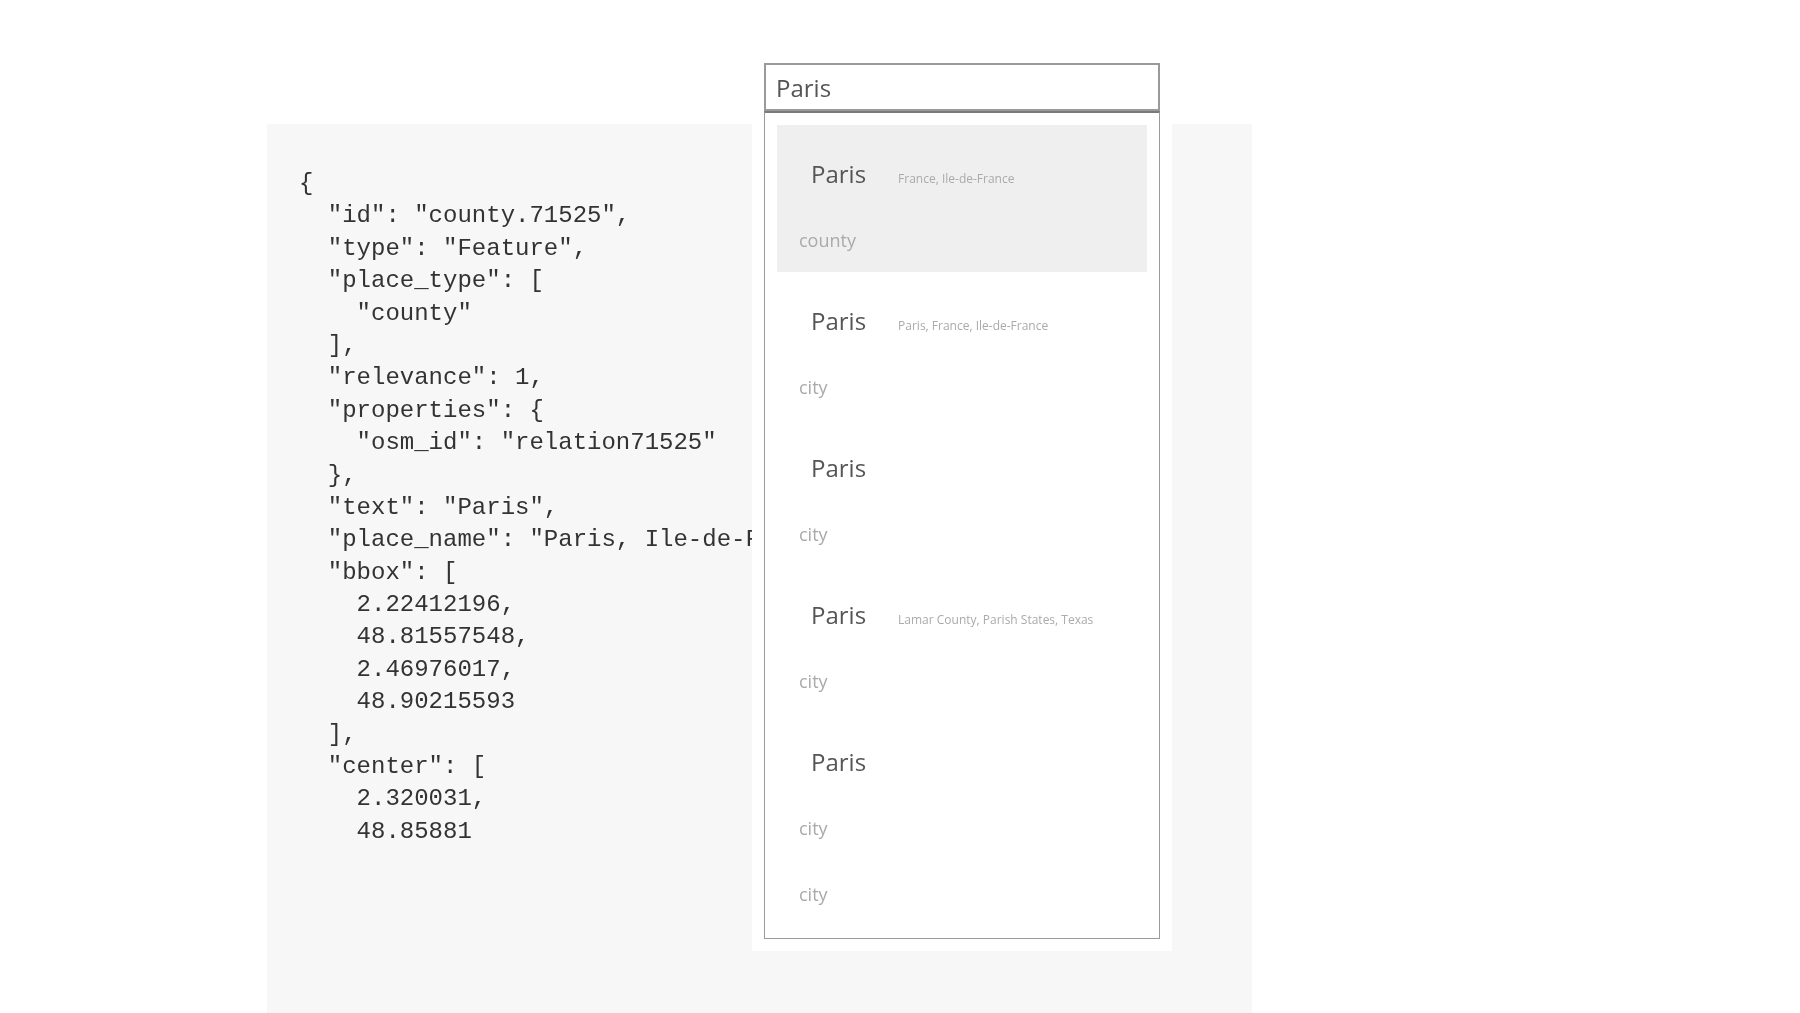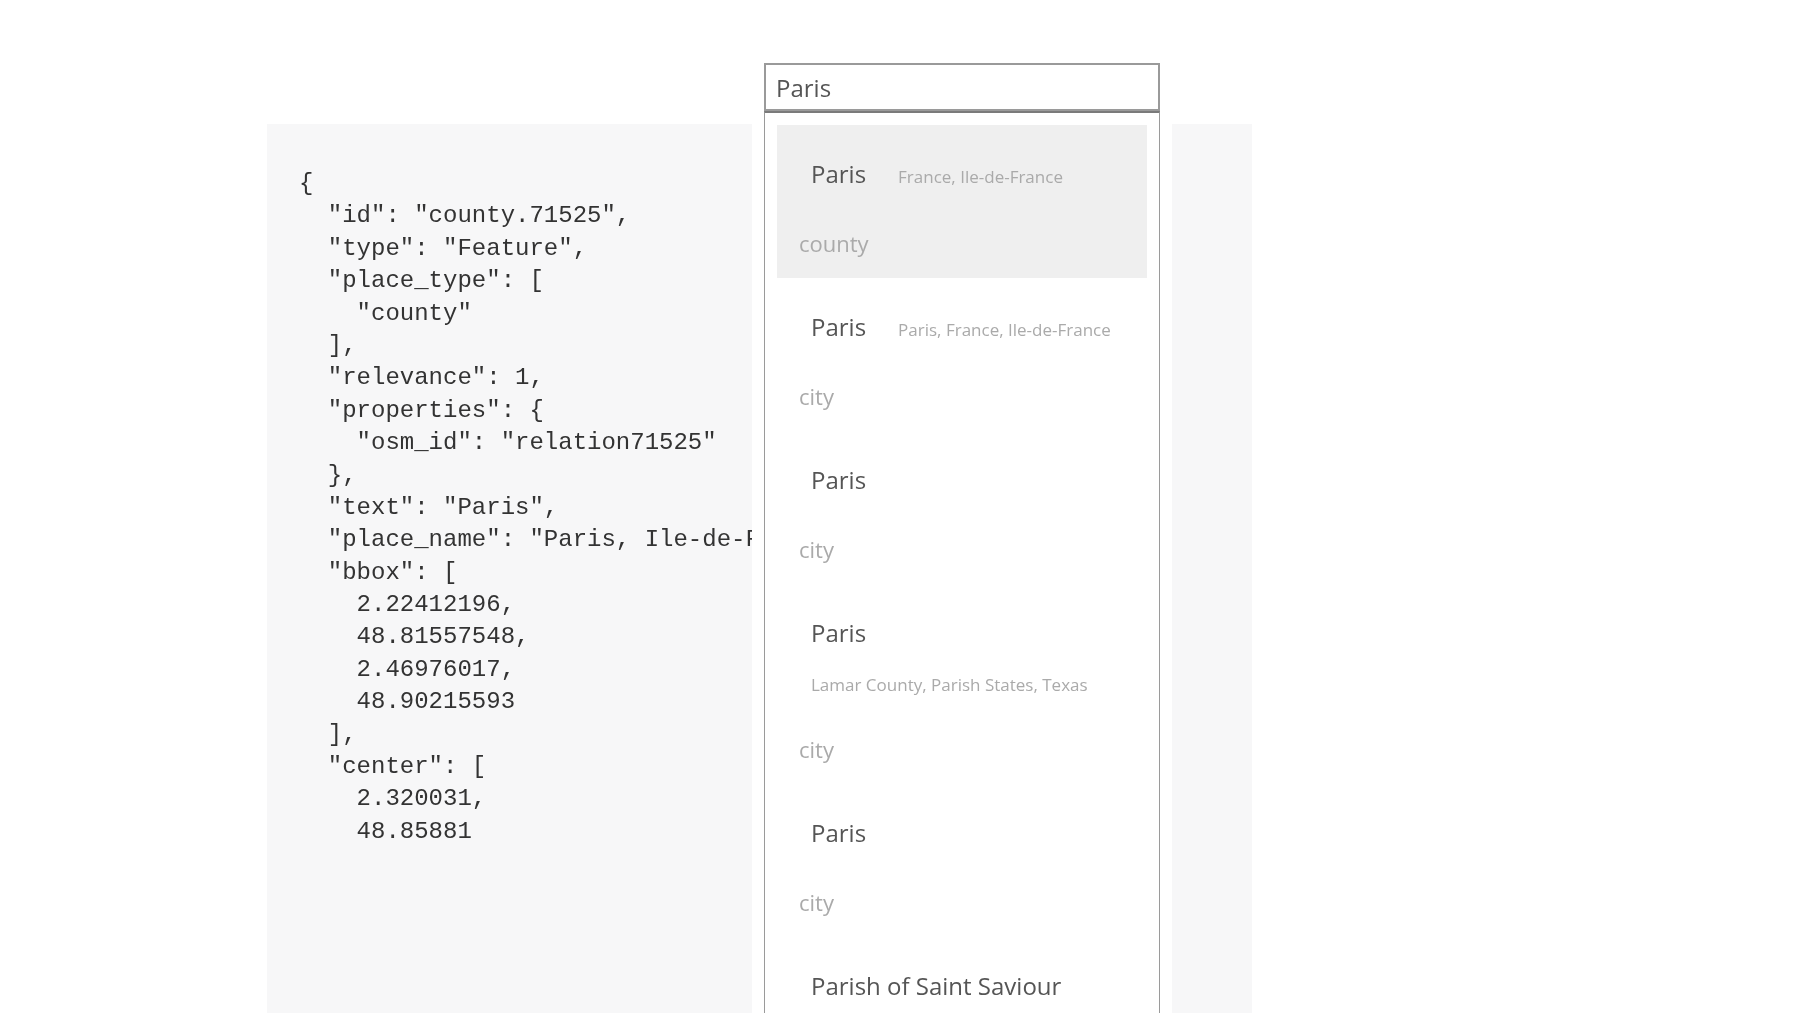--- a/index.html
+++ b/index.html
@@ -66,26 +66,26 @@
       align-items: baseline;
       flex-wrap: wrap;
     }
     .dropdown-item .item-name {
       font-size: 24px;
       color: #555;
       font-weight: 400;
       margin-right: 8px;
     }
     .dropdown-item .item-location {
-      font-size: 17px;
+      font-size: 12px;
       color: #aaa;
       font-weight: 400;
     }
     .dropdown-item .item-type {
-      font-size: 22px;
+      font-size: 18px;
       color: #aaa;
       font-weight: 400;
       margin-top: 2px;
     }
   </style>
 </head>
 <body>
 
 <div class="code-block">{
   "id": "county.71525",
@@ -139,20 +139,16 @@
         </div>
         <div class="item-type">city</div>
       </div>
       <div class="dropdown-item">
         <div class="item-top">
           <span class="item-name">Paris</span>
         </div>
         <div class="item-type">city</div>
       </div>
       <div class="dropdown-item">
-        <div class="item-top">
-          <span class="item-name">Parish of Saint Saviour</span>
-          <span class="item-location">Jersey</span>
-        </div>
         <div class="item-type">city</div>
       </div>
     </div>
 </div>
 
 </body></html>

